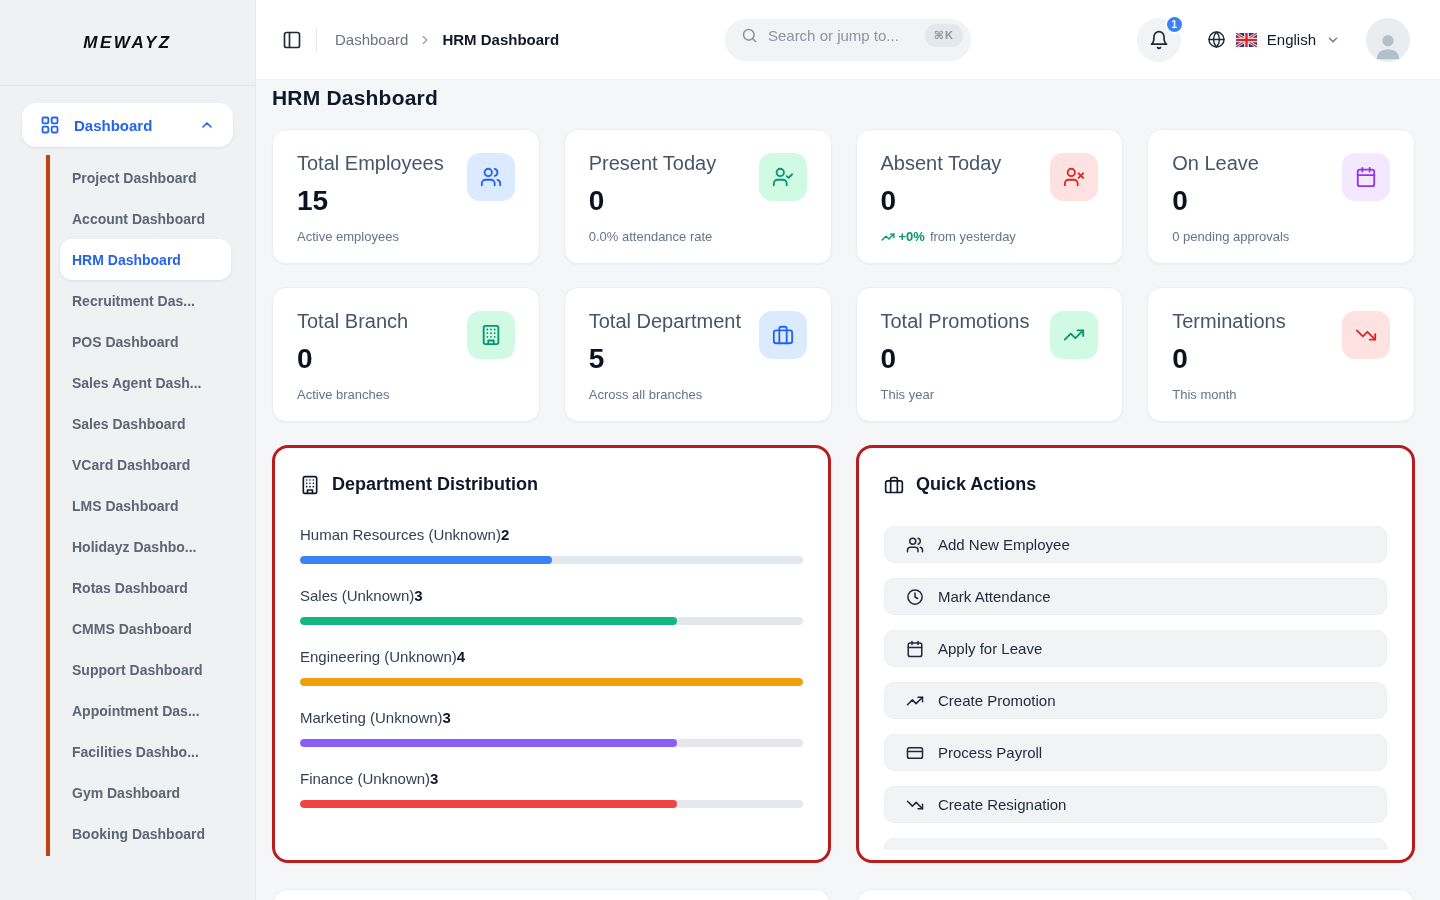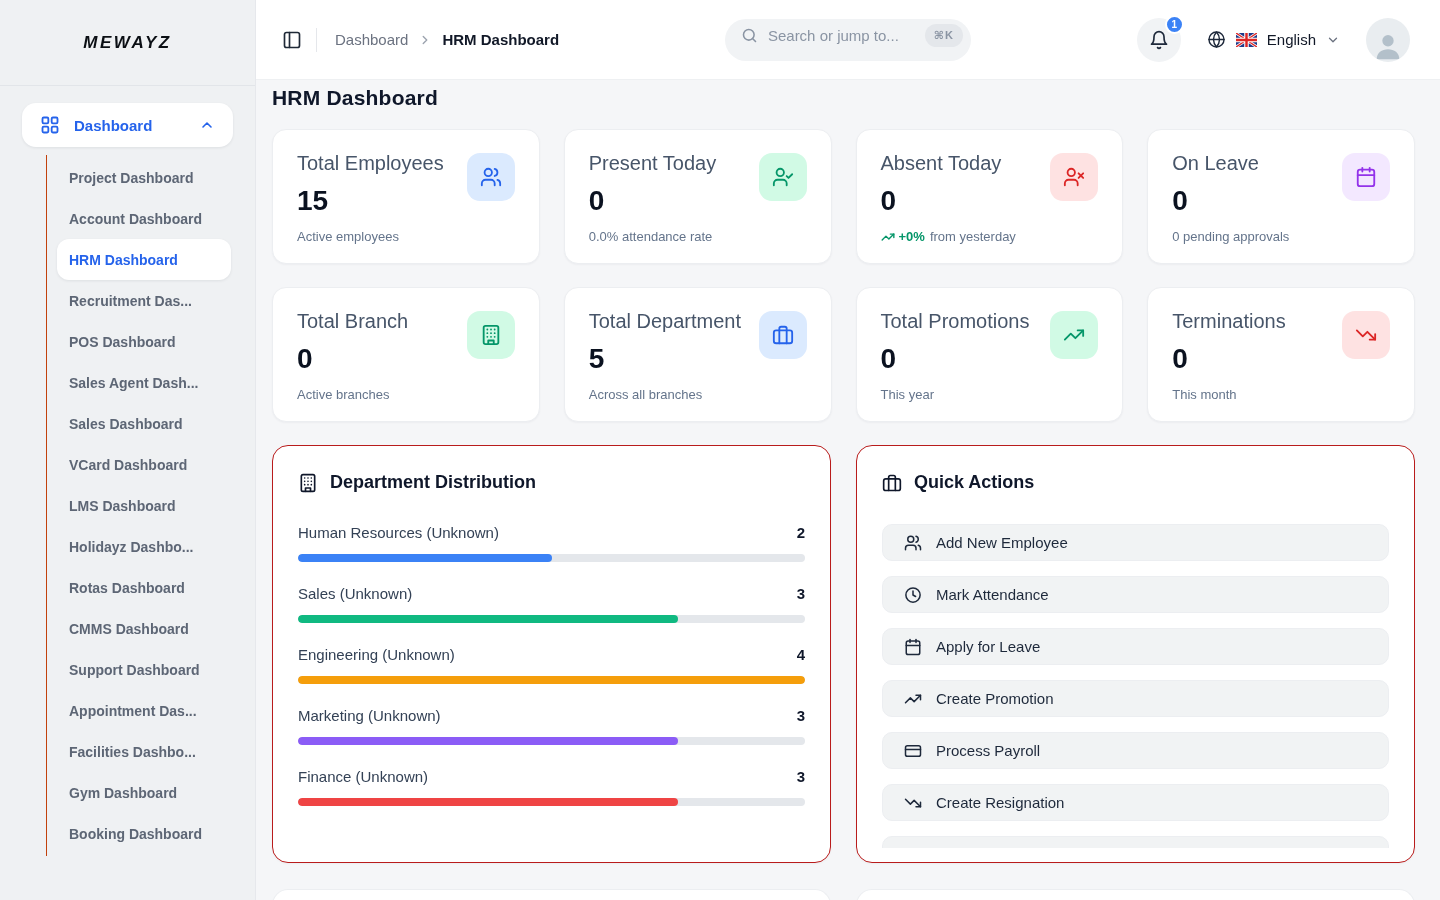--- a/index.html
+++ b/index.html
@@ -15,21 +15,21 @@
   .logo-wrap{ height:86px; display:flex; align-items:center; justify-content:center; border-bottom:1px solid #e2e5e9; }
   .logo{ font-size:17px; font-weight:800; font-style:italic; letter-spacing:2.5px; color:#0b0f14; }
   .nav{ padding:17px 0 0 0; }
   .nav-parent{
     margin:0 22px; height:44px; background:#ffffff; border-radius:14px;
     display:flex; align-items:center; gap:14px; padding:0 18px;
     box-shadow:0 1px 3px rgba(16,24,40,.08); cursor:pointer;
   }
   .nav-parent .label{ flex:1; font-size:15px; font-weight:700; color:#2563eb; }
   .nav-parent .icon{ color:#2563eb; }
-  .subnav{ margin:8px 0 0 46px; border-left:1px solid #c2410c; padding:2px 0; }
+  .subnav{ margin:8px 0 0 46px; border-left:4px solid #c2410c; padding:2px 0; }
   .subitem{
     height:41px; display:flex; align-items:center; padding:0 12px 0 22px;
     font-size:14px; font-weight:700; color:#5d6675; cursor:pointer; white-space:nowrap;
   }
   .subitem.active{
     background:#ffffff; color:#2563eb; border-radius:12px;
     margin:0 24px 0 10px; padding:0 12px 0 12px;
     box-shadow:0 1px 3px rgba(16,24,40,.08);
   }
 
@@ -90,28 +90,28 @@
   .stat-sub{ font-size:13px; color:#64748b; margin-top:12px; display:flex; align-items:center; gap:5px; }
   .trend-up{ color:#059669; font-weight:700; display:flex; align-items:center; gap:4px; }
   .stat-tile{
     position:absolute; top:23px; right:24px; width:48px; height:48px; border-radius:13px;
     display:flex; align-items:center; justify-content:center;
   }
 
   
   .charts-row{ margin-top:23px; display:grid; grid-template-columns:1fr 1fr; gap:25px; }
   .big-card{
-    background:#fff; border:1px solid #b91c1c; border-radius:16px; height:418px;
+    background:#fff; border:3px solid #b91c1c; border-radius:16px; height:418px;
     padding:26px 25px 24px 25px; box-shadow:0 1px 2px rgba(16,24,40,.04); overflow:hidden;
   }
   .card-head{ display:flex; align-items:center; gap:12px; margin-bottom:31px; color:#0f172a; }
   .card-head .title{ font-size:18px; font-weight:800; }
 
   .dept-row{ margin-bottom:23px; }
-  .dept-line{ display:flex; justify-content:space-between; align-items:center; margin-bottom:13px; }
+  .dept-line{ display:flex; justify-content:flex-start; align-items:center; margin-bottom:13px; }
   .dept-label{ font-size:15px; color:#334155; }
   .dept-value{ font-size:15px; font-weight:800; color:#0f172a; }
   .dept-track{ height:8px; background:#e4e7eb; border-radius:4px; overflow:hidden; }
   .dept-fill{ height:8px; border-radius:4px; }
 
   .qa-list{ max-height:324px; overflow:hidden; }
   .qa-btn{
     width:100%; height:37px; background:#f1f3f4; border:1px solid #eceef1; border-radius:10px;
     display:flex; align-items:center; gap:14px; padding:0 21px; margin-bottom:15px;
     font-family:inherit; font-size:15px; font-weight:500; color:#1e293b; cursor:pointer; text-align:left;

